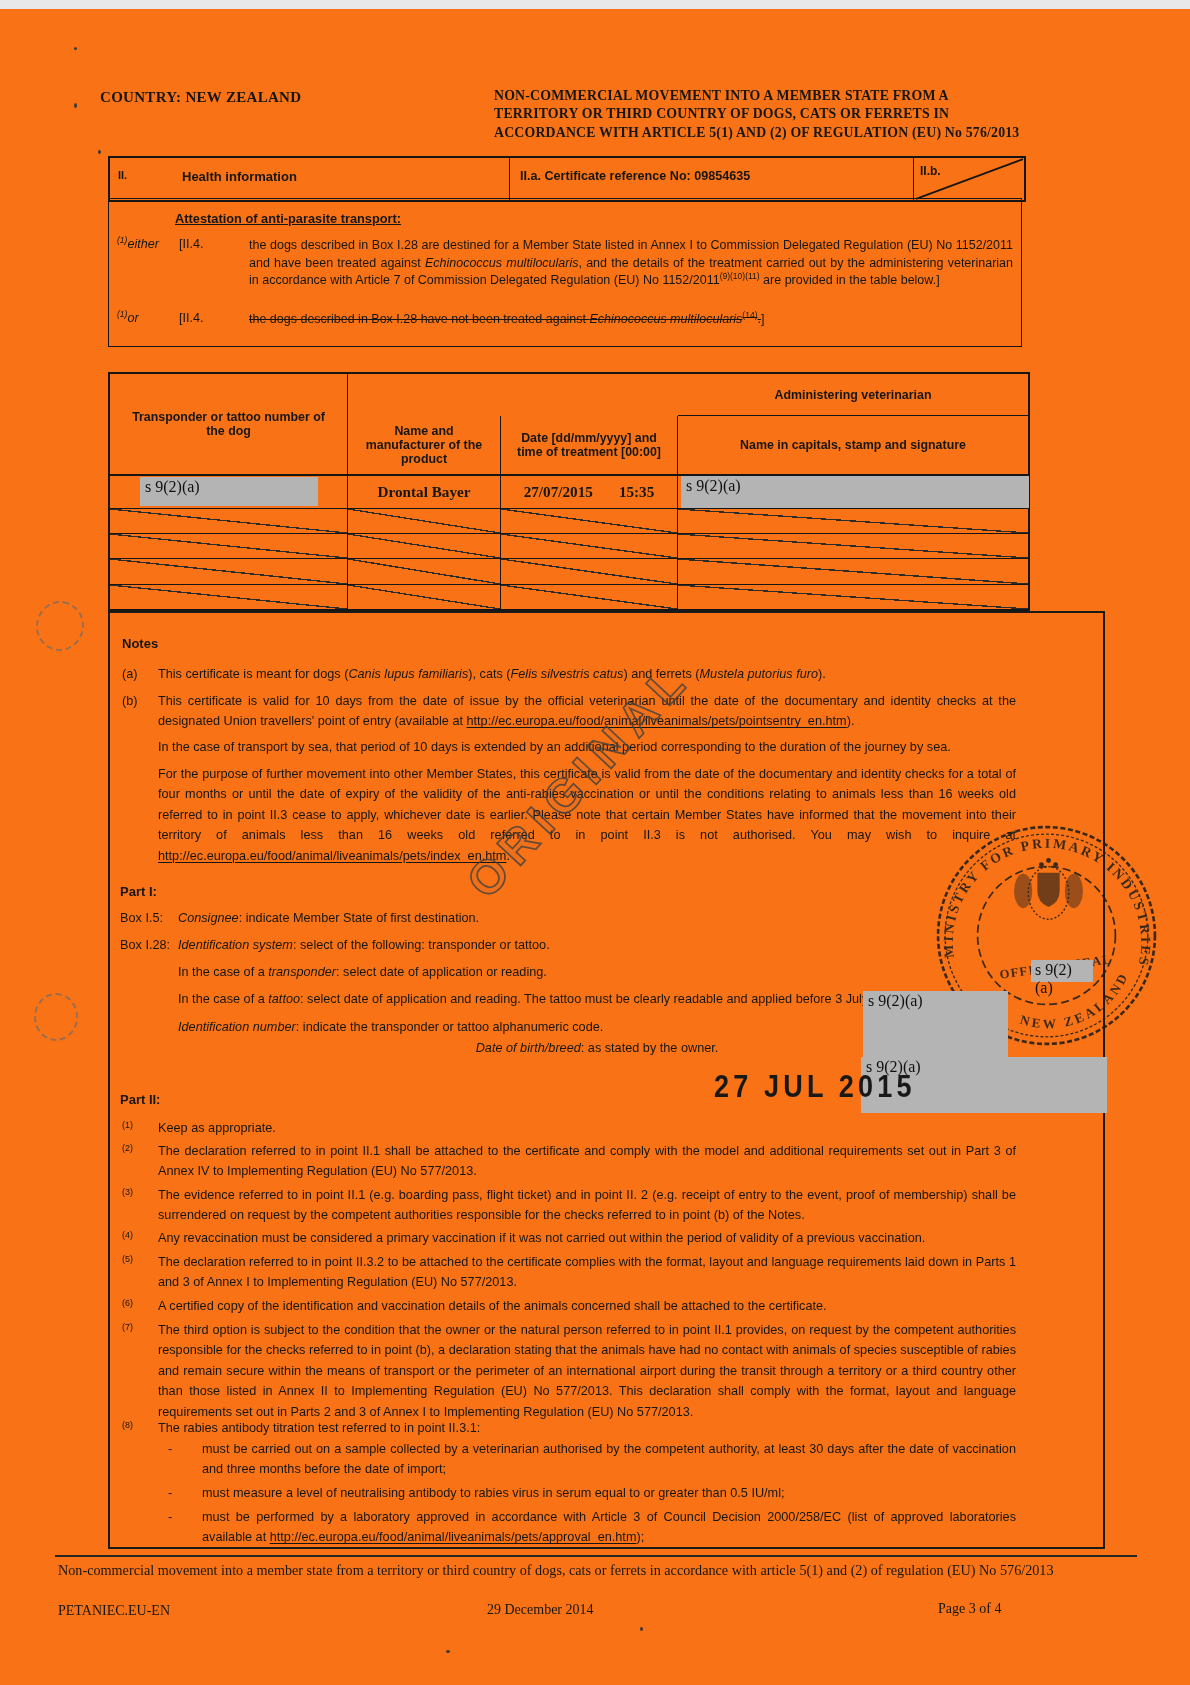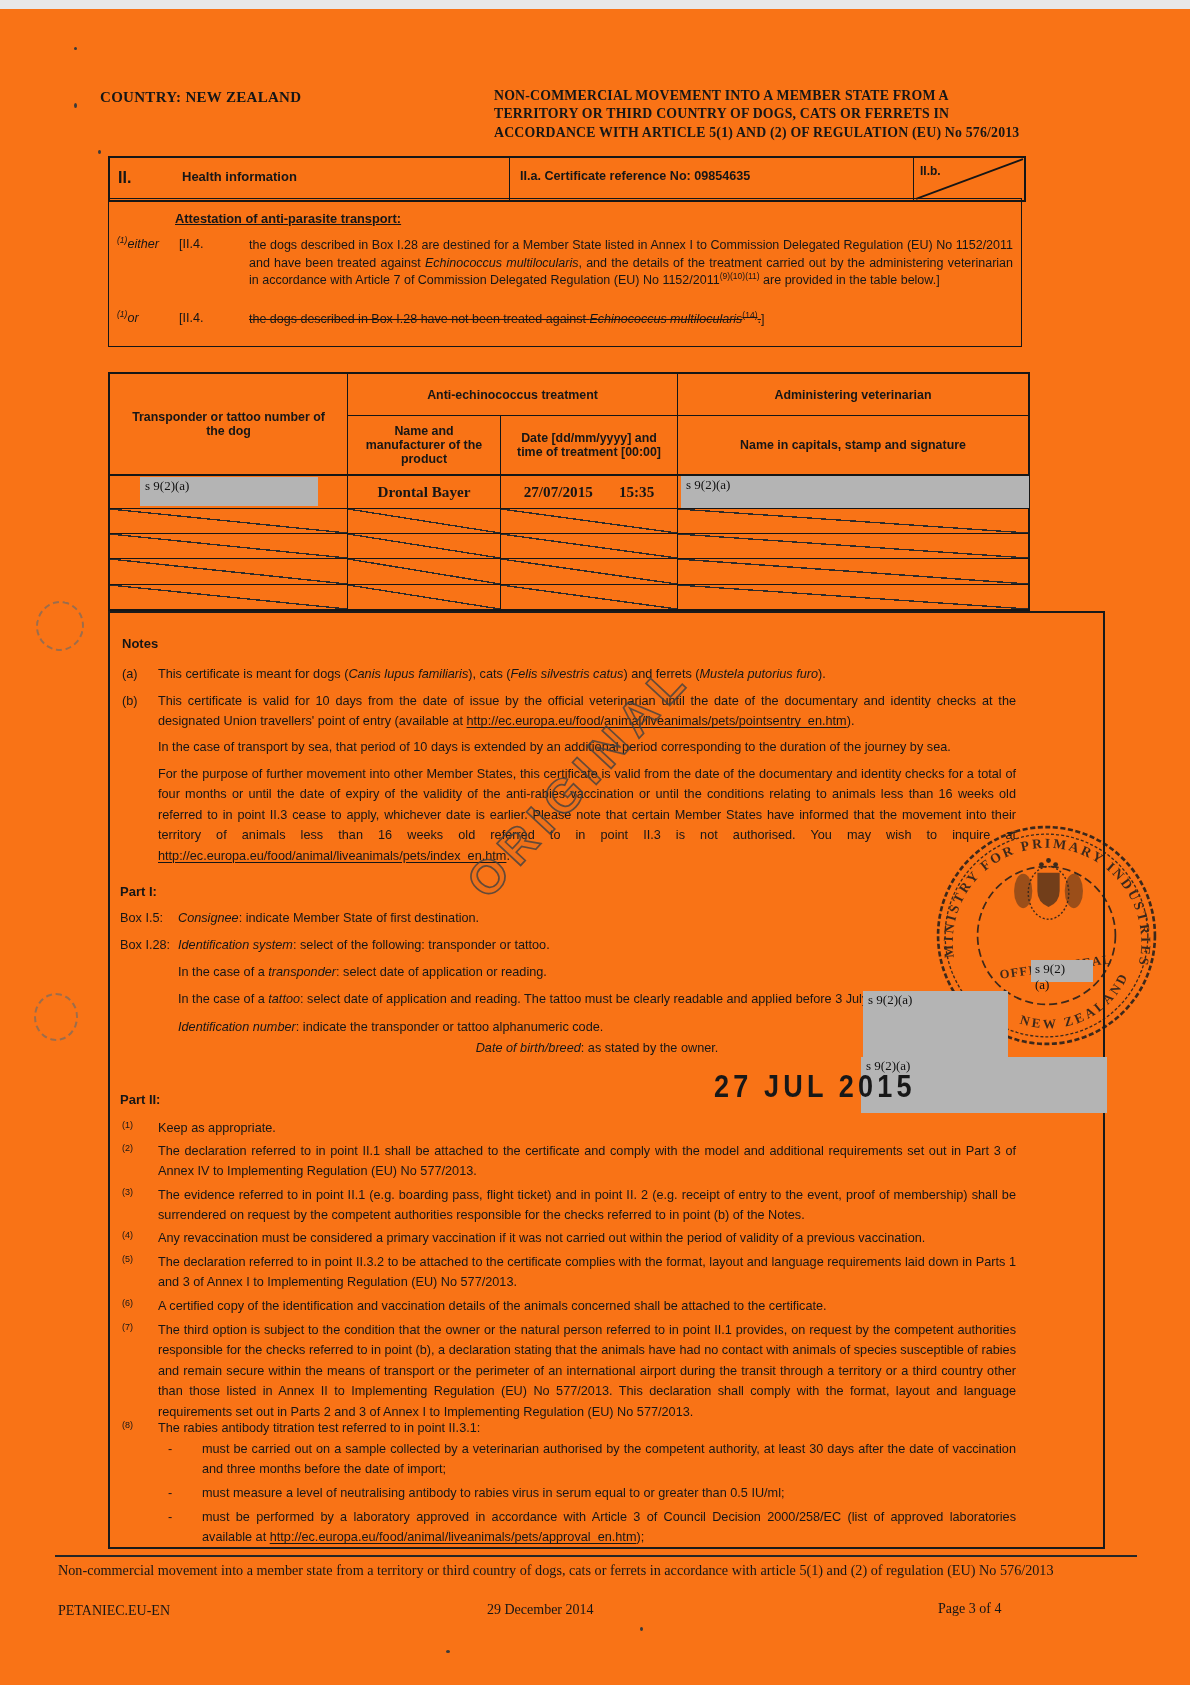--- a/index.html
+++ b/index.html
@@ -13,21 +13,21 @@
   .serif{font-family:"Liberation Serif",serif;}
   .b{font-weight:bold;}
   
   .country{left:100px;top:80px;font-size:15px;letter-spacing:.3px;}
   .doc-title{left:494px;top:78px;width:534px;font-size:13.8px;line-height:1.33;letter-spacing:.2px;}
   
   .hdr-table{left:108px;top:147px;width:914px;height:42px;border:2.2px solid #161616;display:flex;}
   .hdr-cell{position:relative;border-right:1.6px solid #161616;height:100%;box-sizing:border-box;}
   .hdr-cell:last-child{border-right:none;}
   .hc1{width:400px;} .hc2{width:404px;} .hc3{flex:1;}
-  .hc-no{position:absolute;left:8px;top:11px;font-weight:bold;font-size:16px;}
+  .hc-no{position:absolute;left:8px;top:11px;font-weight:bold;font-size:11px;}
   .hc-label{position:absolute;left:72px;top:11px;font-weight:bold;font-size:13px;}
   .hc2 .hc-ref{position:absolute;left:10px;top:11px;font-weight:bold;font-size:12.6px;}
   .hc3 .hc-no{left:6px;top:6px;}
   .diag-svg{position:absolute;inset:0;width:100%;height:100%;}
   
   .attest-box{left:108px;top:189px;width:914px;height:149px;border:1.8px solid #161616;border-top-width:1px;box-sizing:border-box;}
   .attest-heading{position:absolute;left:66px;top:12px;font-size:12.8px;font-weight:bold;text-decoration:underline;}
   .att-row{position:absolute;left:0;right:0;}
   .att-mk{position:absolute;left:8px;top:0;font-size:12.6px;font-style:italic;}
   .att-mk sup,{font-size:8.5px;}
@@ -64,21 +64,21 @@
   .sec-head{font-weight:bold;font-size:13px;}
   u{text-underline-offset:2px;}
   
   .watermark{left:398px;top:738px;width:360px;height:64px;transform:rotate(-47deg);
      display:flex;align-items:center;justify-content:center;pointer-events:none;opacity:.8;}
   .watermark span{font-size:47px;font-weight:bold;letter-spacing:9px;color:rgba(70,70,70,0.07);
      -webkit-text-stroke:1.7px #414141;font-family:"Liberation Sans",sans-serif;}
   
   .seal{left:933px;top:813px;width:228px;height:228px;opacity:.85;}
   
-  .redact{background:#b4b4b4;font-family:"Liberation Serif",serif;font-size:13px;color:#101010;box-sizing:border-box;padding:1px 16px 0 5px;}
+  .redact{background:#b4b4b4;font-family:"Liberation Serif",serif;font-size:16px;color:#101010;box-sizing:border-box;padding:1px 16px 0 5px;}
   .r1{left:140px;top:468px;width:178px;height:29px;}
   .r2{left:681px;top:467px;width:348px;height:32px;}
   .r3{left:1031px;top:951px;width:62px;height:22px;padding-left:4px;}
   .r4{left:863px;top:982px;width:145px;height:66px;}
   .r5{left:861px;top:1048px;width:246px;height:56px;}
   
   .date-stamp{left:714px;top:1060px;font-weight:bold;font-size:26px;letter-spacing:4px;
      transform:scale(1.04,1.18);transform-origin:left top;color:#181818;}
   
   .hp{border:2px solid #6a6a6a;border-radius:50%;opacity:.65;}
@@ -133,21 +133,20 @@
     </div>
     <div class="att-row" style="top:112px;">
       <span class="att-mk"><sup>(1)</sup><i>or</i></span>
       <span class="att-ref">[II.4.</span>
       <div class="att-tx"><span class="struck">the dogs described in Box I.28 have not been treated against <i>Echinococcus multilocularis</i><sup>(14)</sup>.</span>]</div>
     </div>
   </div>
 
   <div class="abs treat-table">
     <div class="tc tc-col1 br bb-heavy">Transponder or tattoo number of the dog</div>
-    <div class="tc tc-group br bb">Anti-echinococcus treatment</div>
     <div class="tc tc-vet bb">Administering veterinarian</div>
     <div class="tc tc-sub1 br bb-heavy">Name and manufacturer of the product</div>
     <div class="tc tc-sub2 br bb-heavy">Date [dd/mm/yyyy] and time of treatment [00:00]</div>
     <div class="tc tc-sub3 bb-heavy">Name in capitals, stamp and signature</div>
 
     <div class="tc br bb" style="grid-column:1;grid-row:3;"></div>
     <div class="tc tc-data br bb" style="grid-column:2;grid-row:3;">Drontal Bayer</div>
     <div class="tc tc-data br bb" style="grid-column:3;grid-row:3;">
       <span class="dt-row">
         <span>27/07/2015</span>

